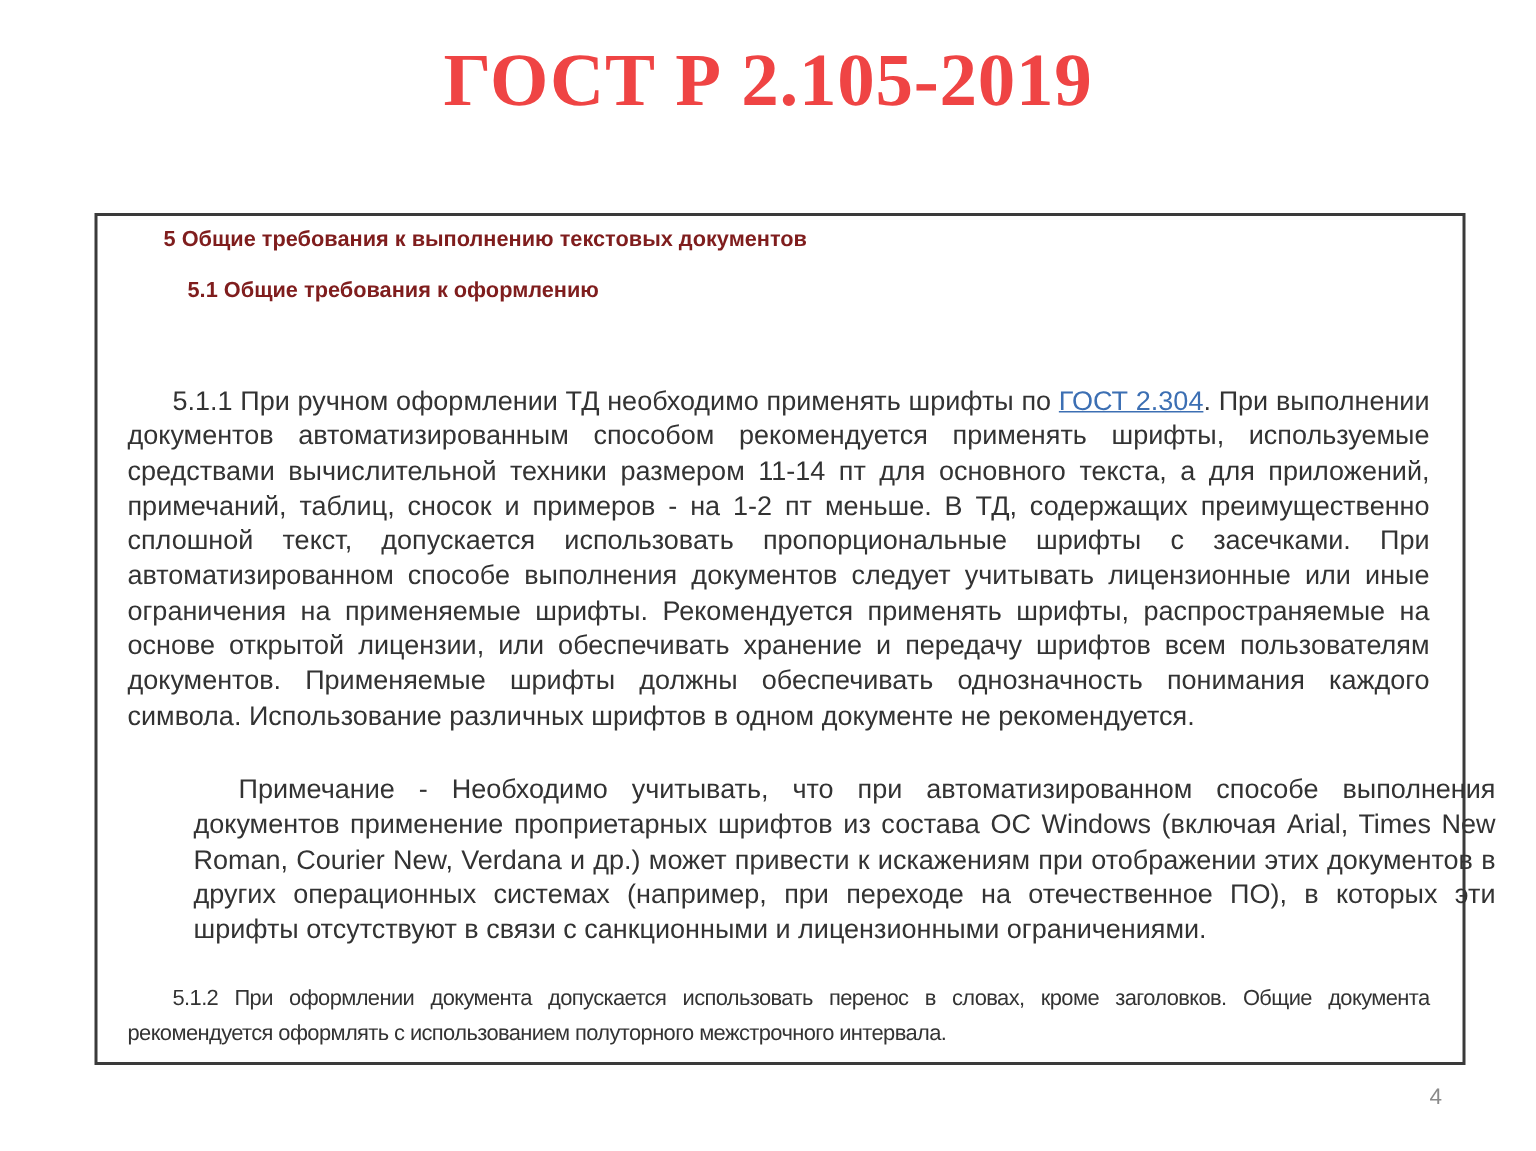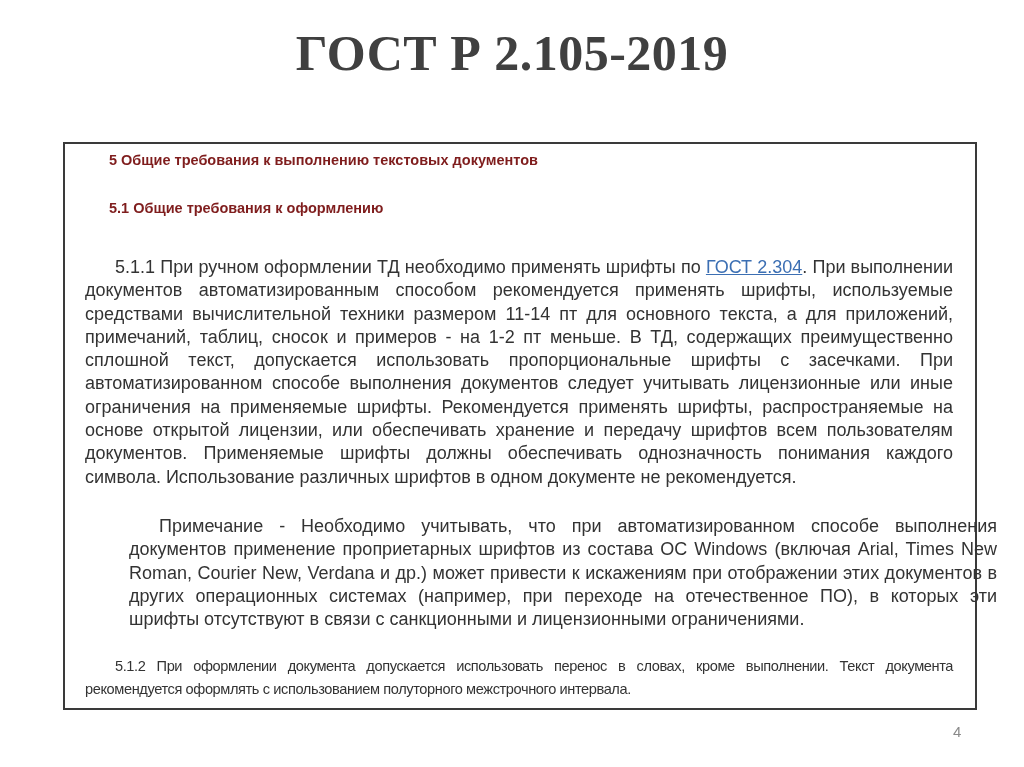--- a/index.html
+++ b/index.html
@@ -3,31 +3,31 @@
 <meta charset="utf-8">
 <style>
   html, body { margin: 0; padding: 0; }
   body {
     width: 1024px; height: 767px; background: #ffffff; position: relative; overflow: hidden;
     font-family: "Liberation Sans", sans-serif;
   }
   .slide-title {
     position: absolute; left: 0; top: 18px; width: 1024px; text-align: center;
     font-family: "Liberation Serif", serif; font-weight: bold; font-size: 50px;
-    color: #404040; letter-spacing: 0.5px; line-height: 70px;
+    color: #ef4444; letter-spacing: 0.5px; line-height: 70px;
   }
   .doc-box {
     position: absolute; left: 63px; top: 142px; width: 914px; height: 568px;
     border: 2px solid #3a3a3a; box-sizing: border-box; background: #fff;
   }
   .heading {
     position: absolute; left: 44px; font-size: 14.5px; font-weight: bold; color: #7f1d1d;
   }
   .h1 { top: 8px; }
-  .h2 { top: 56px; }
+  .h2 { top: 42px; margin-left: 16px; }
   .para {
     position: absolute; left: 20px; width: 868px; font-size: 18px; line-height: 23.3px;
     color: #333; text-align: justify; text-indent: 30px;
   }
   .p1 { top: 112px; }
   .p2 { top: 371px; margin-left: 44px; }
   .p3 { top: 511px; font-family: "Liberation Sans Narrow", "Liberation Sans", sans-serif; font-size: 14.6px; letter-spacing: -0.4px; }
   .link { color: #3c6fb3; text-decoration: underline; }
   .page-num {
     position: absolute; left: 953px; top: 723px; font-size: 15px; color: #8a8a8a;
@@ -39,16 +39,16 @@
 <div class="slide-title">ГОСТ Р 2.105-2019</div>
 
 <div class="doc-box">
   <div class="heading h1">5 Общие требования к выполнению текстовых документов</div>
   <div class="heading h2">5.1 Общие требования к оформлению</div>
 
   <div class="para p1"><span>5.1.1 При ручном оформлении ТД необходимо применять шрифты по </span><span class="link">ГОСТ 2.304</span><span>. При выполнении документов автоматизированным способом рекомендуется применять шрифты, используемые средствами вычислительной техники размером 11-14 пт для основного текста, а для приложений, примечаний, таблиц, сносок и примеров - на 1-2 пт меньше. В ТД, содержащих преимущественно сплошной текст, допускается использовать пропорциональные шрифты с засечками. При автоматизированном способе выполнения документов следует учитывать лицензионные или иные ограничения на применяемые шрифты. Рекомендуется применять шрифты, распространяемые на основе открытой лицензии, или обеспечивать хранение и передачу шрифтов всем пользователям документов. Применяемые шрифты должны обеспечивать однозначность понимания каждого символа. Использование различных шрифтов в одном документе не рекомендуется.</span></div>
 
   <div class="para p2">Примечание - Необходимо учитывать, что при автоматизированном способе выполнения документов применение проприетарных шрифтов из состава ОС Windows (включая Arial, Times New Roman, Courier New, Verdana и др.) может привести к искажениям при отображении этих документов в других операционных системах (например, при переходе на отечественное ПО), в которых эти шрифты отсутствуют в связи с санкционными и лицензионными ограничениями.</div>
 
-  <div class="para p3">5.1.2 При оформлении документа допускается использовать перенос в словах, кроме выполнении. Текст документа рекомендуется оформлять с использованием полуторного межстрочного интервала.</div>
+  <div class="para p3">5.1.2 При оформлении документа допускается использовать перенос в словах, кроме заголовков. Общие документа рекомендуется оформлять с использованием полуторного межстрочного интервала.</div>
 </div>
 
 <div class="page-num">4</div>
 
 </body></html>

